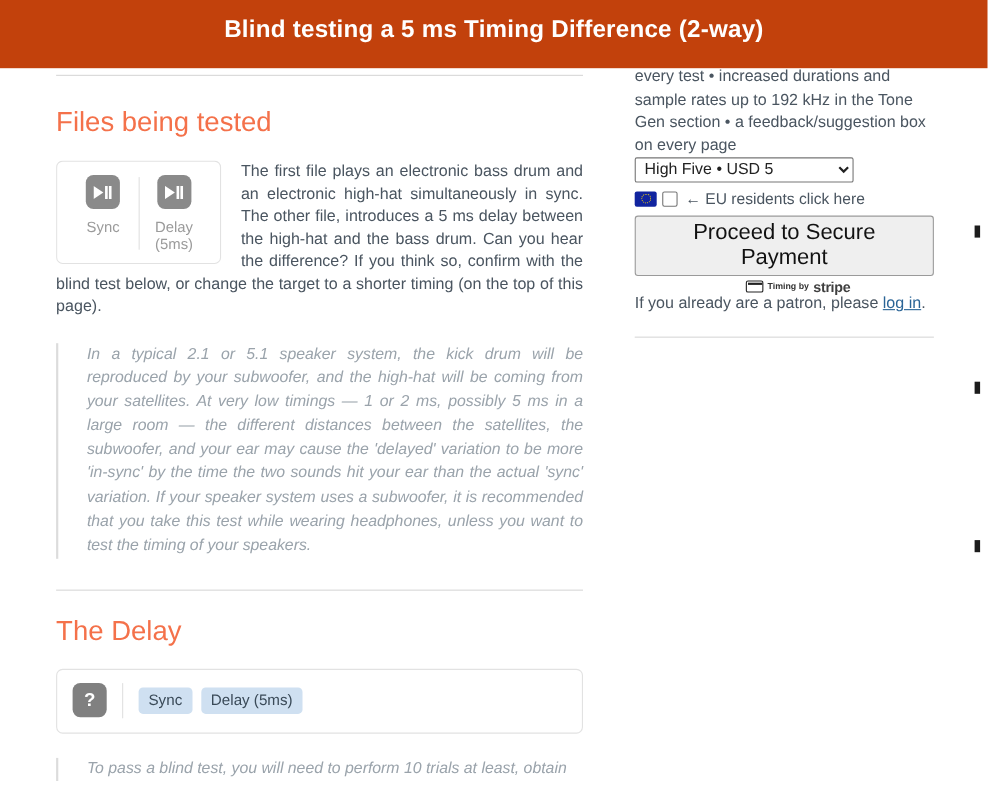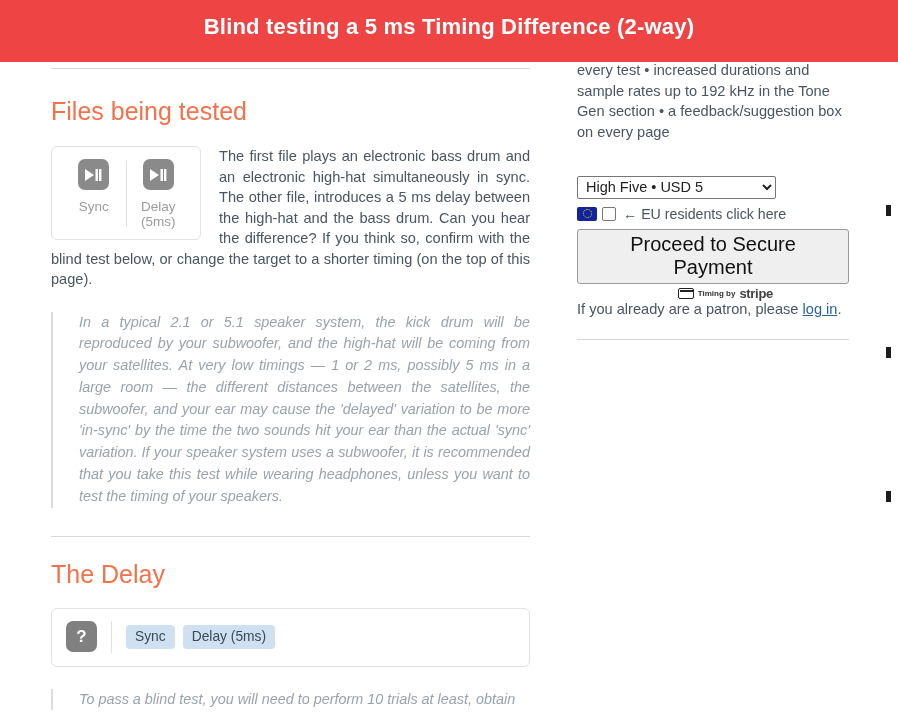--- a/index.html
+++ b/index.html
@@ -11,21 +11,21 @@
     background: #ffffff;
     font-family: "Liberation Sans", sans-serif;
   }
 
   #page { position: relative; width: 898px; height: 726px; overflow: hidden; background:#fff; }
 
   
   .topbar {
     position: absolute; top: 0; left: 0;
     width: 898px; height: 62px;
-    background: #ef4444;
+    background: #c2410c;
     z-index: 50;
   }
   .topbar-title {
     position: absolute;
     left: 0; right: 0; top: 14px;
     text-align: center;
     color: #ffffff;
     font-size: 22px;
     font-weight: bold;
     letter-spacing: .2px;
@@ -153,21 +153,21 @@
 
   
   .promo-text {
     color: #4a5560;
     font-size: 14.6px;
     line-height: 20.7px;
     margin: 0;
     font-family: "Liberation Sans", sans-serif;
   }
 
-  .pay-widget { margin-top: 33px; text-align: left; }
+  .pay-widget { margin-top: 0; text-align: left; }
 
   select.tier-select {
     width: 199px;
     height: 23px;
     font-size: 14.5px;
     color: #222;
     border: 1px solid #767676;
     background: #ffffff;
     border-radius: 2px;
     padding: 1px 4px;

